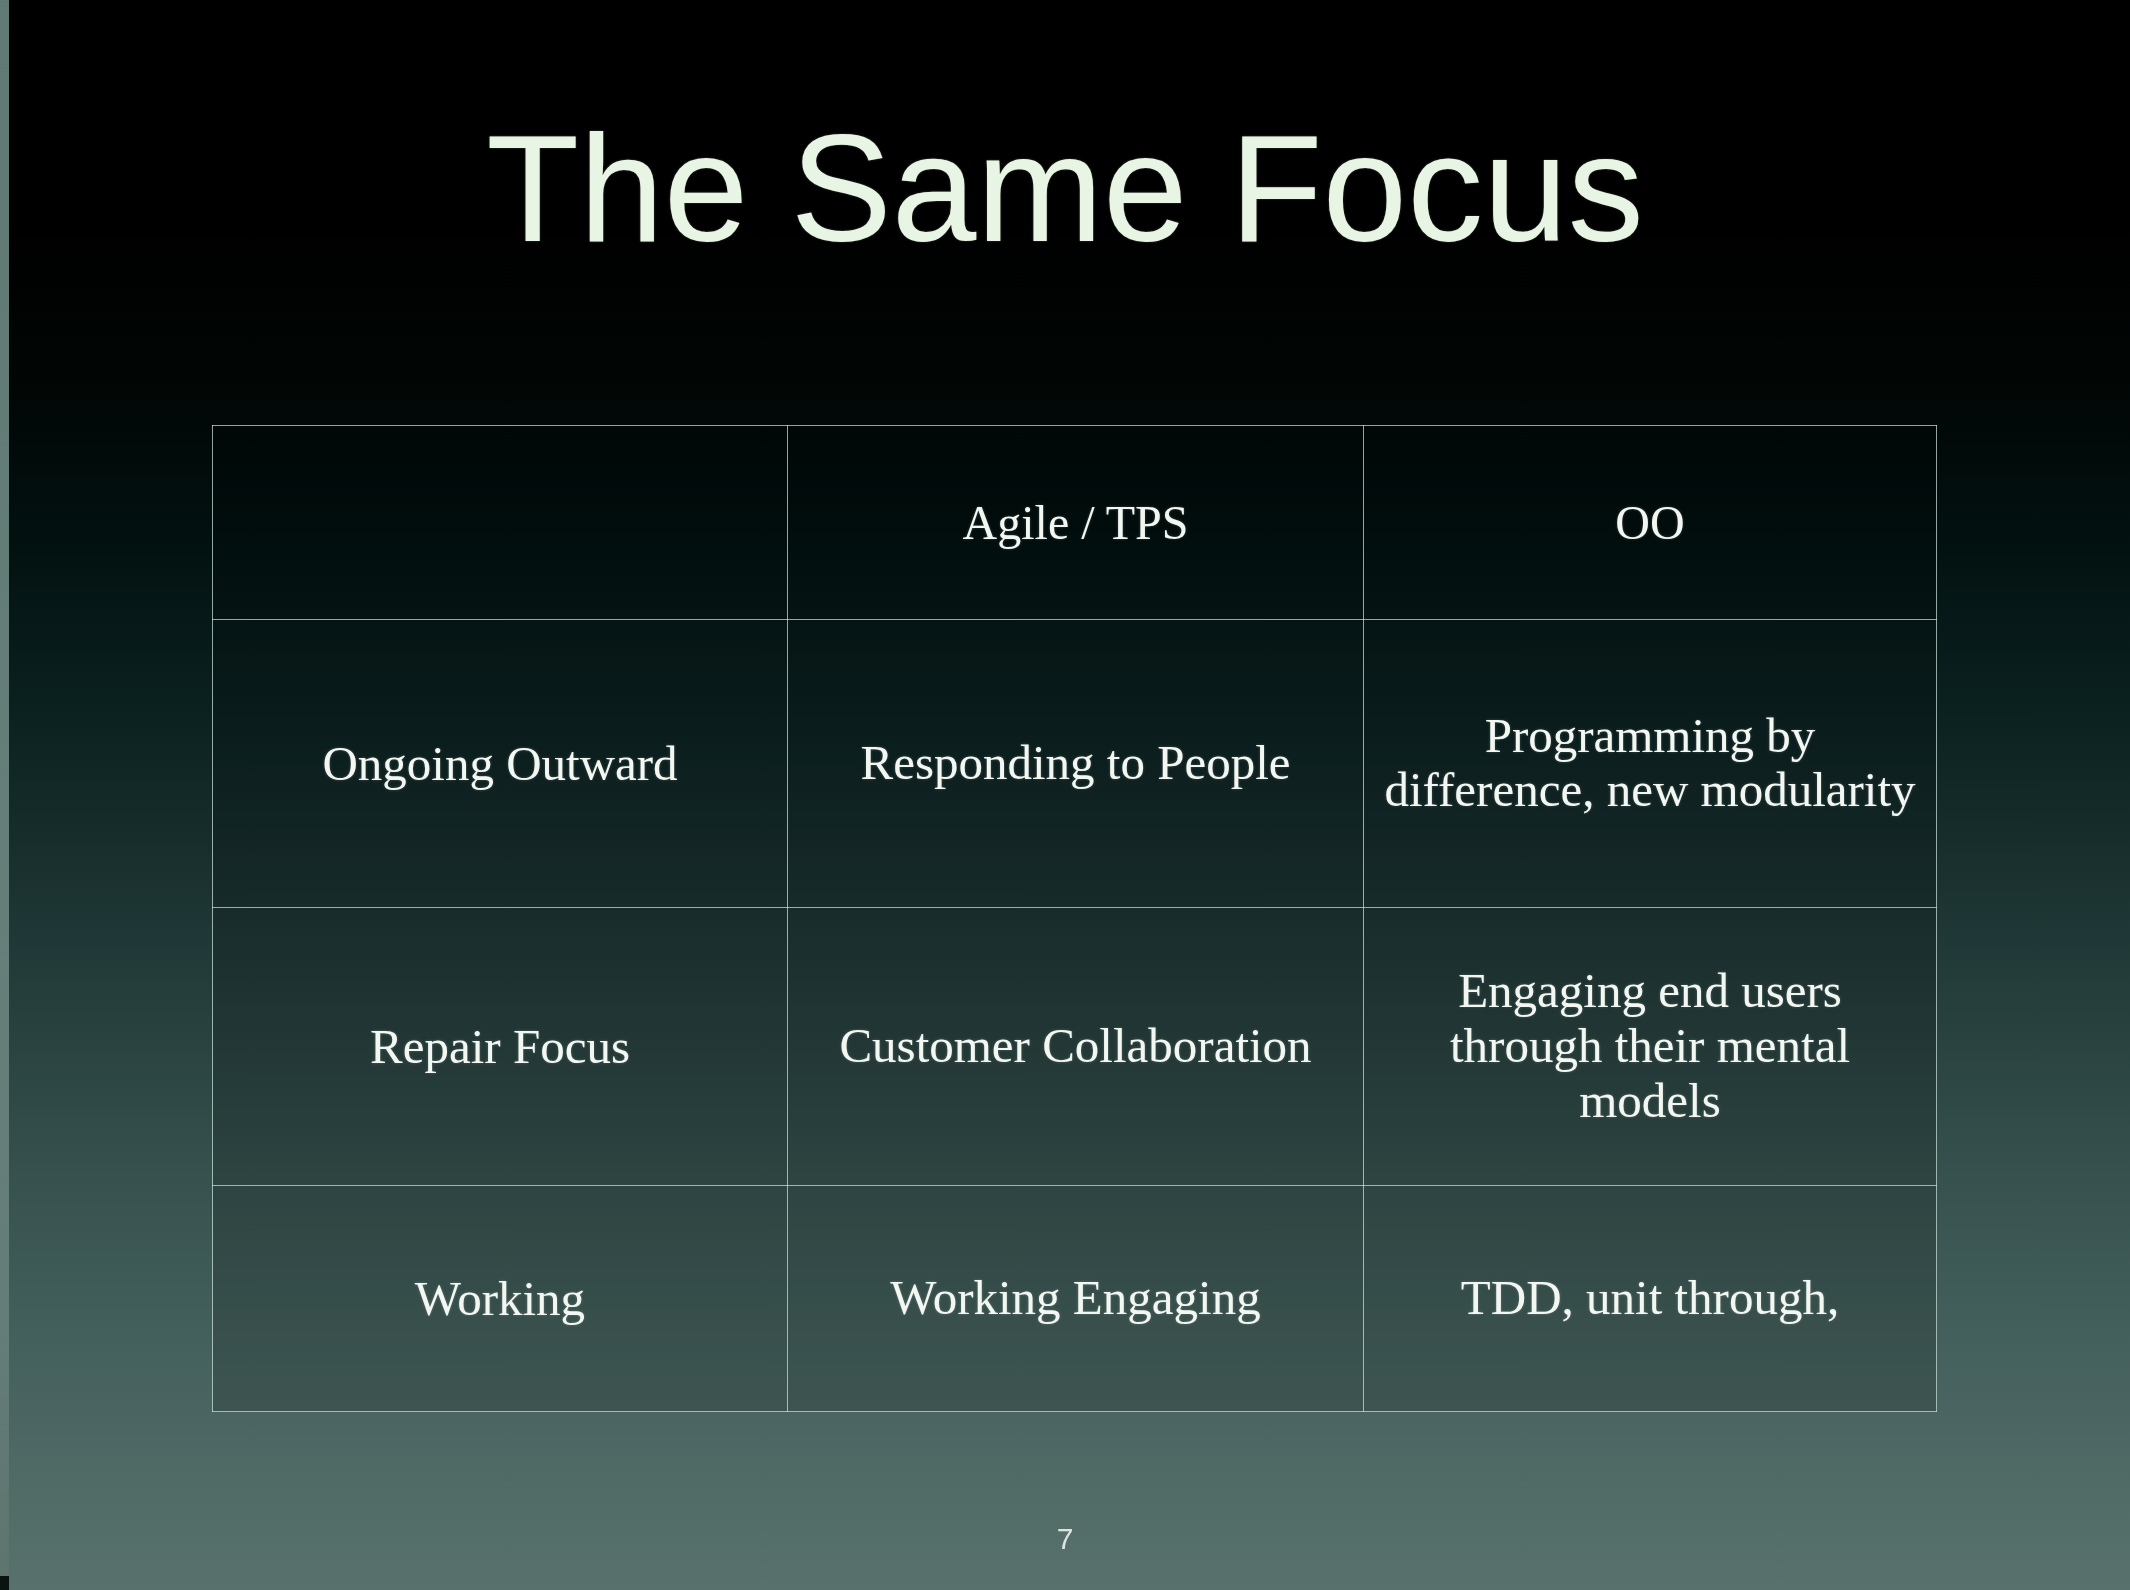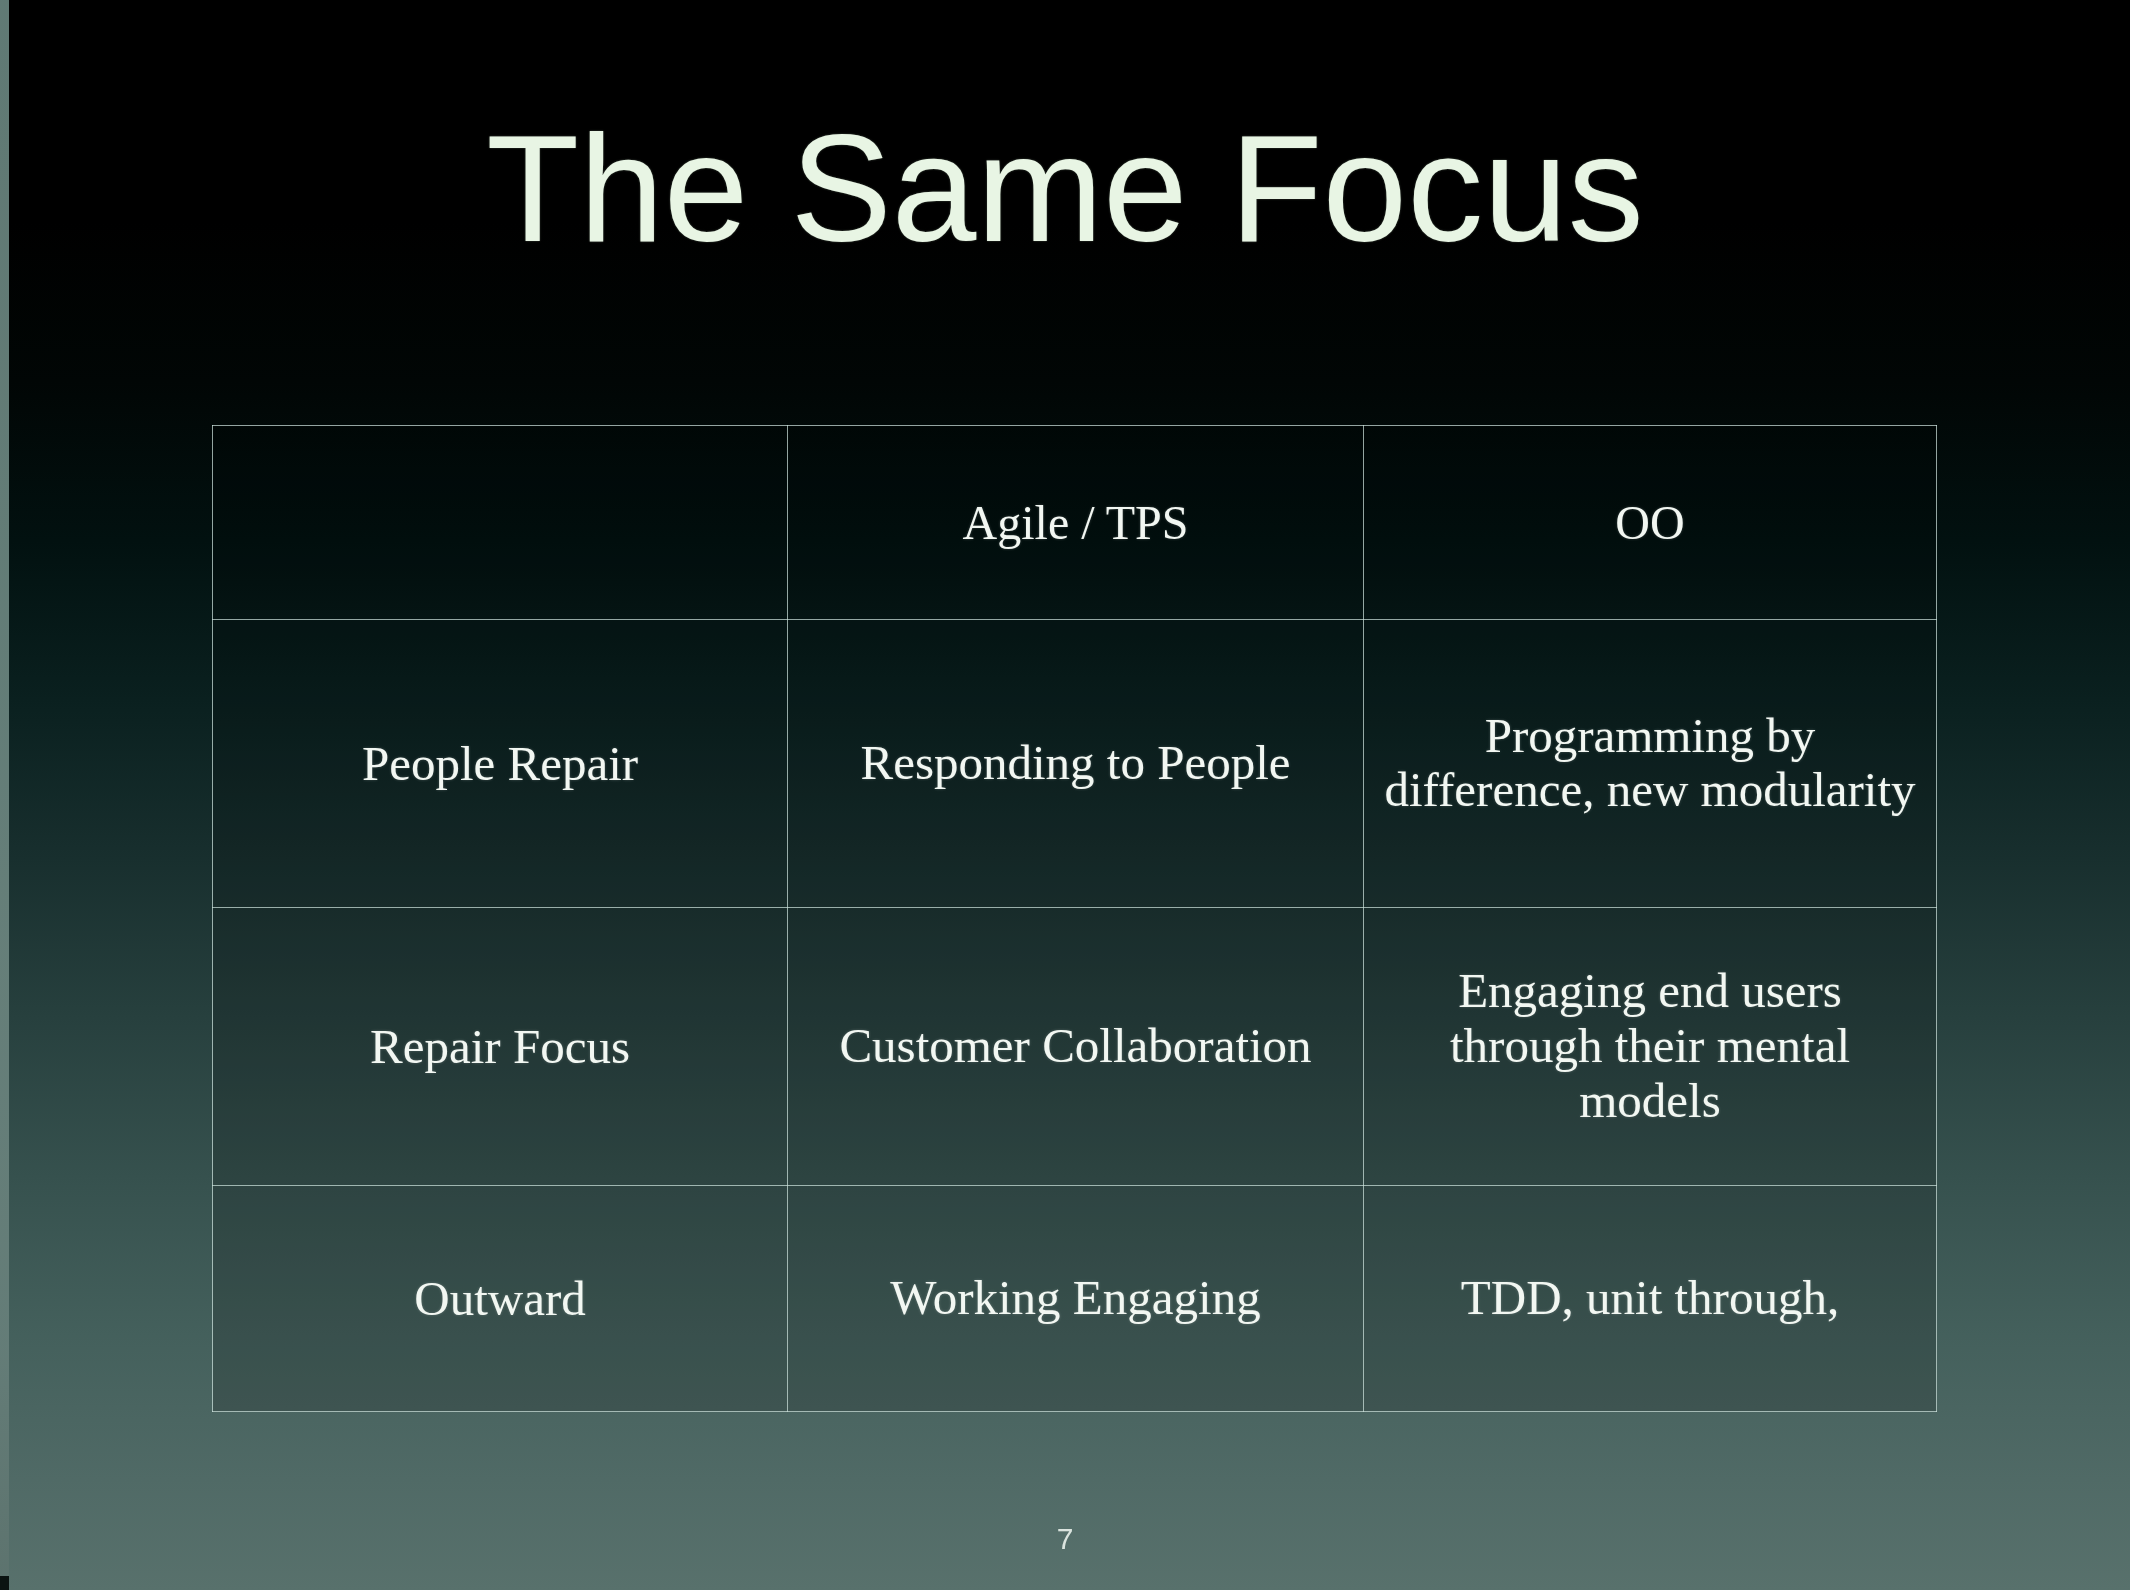--- a/index.html
+++ b/index.html
@@ -143,31 +143,31 @@
     </colgroup>
     <thead>
       <tr>
         <th class="hdr-cell hdr-empty"></th>
         <th class="hdr-cell">Agile / TPS</th>
         <th class="hdr-cell">OO</th>
       </tr>
     </thead>
     <tbody>
       <tr class="row-b">
-        <td class="cell-label">People Repair</td>
+        <td class="cell-label">Ongoing Outward</td>
         <td class="cell-body">Responding to People</td>
         <td class="cell-body">Programming by difference, new modularity</td>
       </tr>
       <tr class="row-c">
         <td class="cell-label">Repair Focus</td>
         <td class="cell-body">Customer Collaboration</td>
         <td class="cell-body">Engaging end users through their mental models</td>
       </tr>
       <tr class="row-d">
-        <td class="cell-label">Outward</td>
+        <td class="cell-label">Working</td>
         <td class="cell-body">Working Engaging</td>
         <td class="cell-body">TDD, unit through,</td>
       </tr>
     </tbody>
   </table>
 
   <div id="page-number">7</div>
 
 </div>
 

